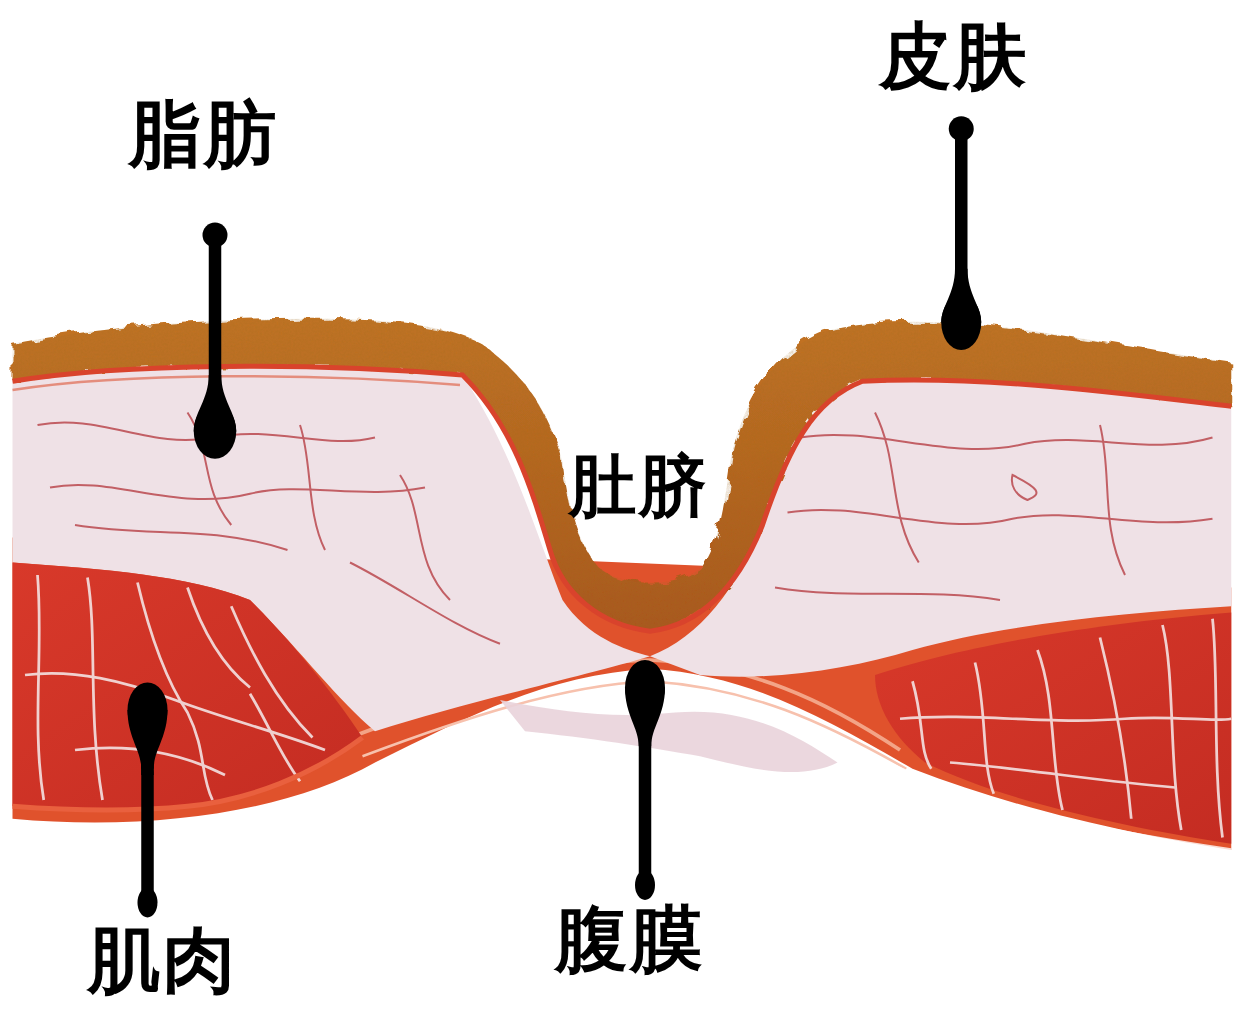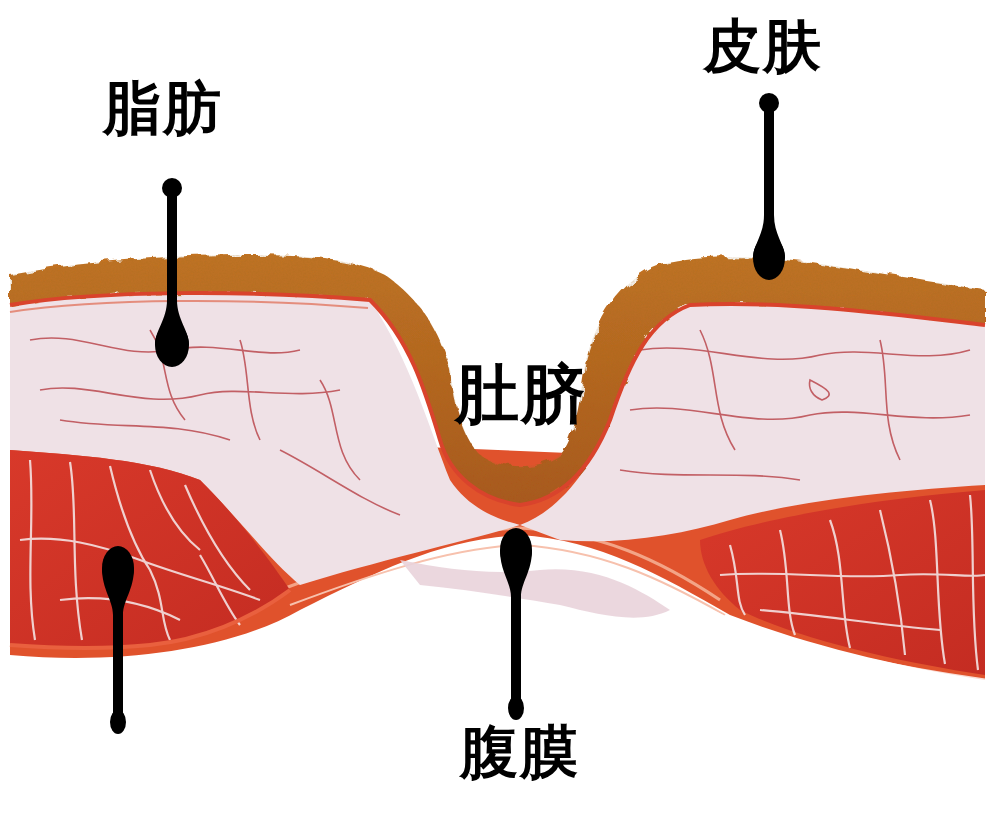--- a/index.html
+++ b/index.html
@@ -9,21 +9,21 @@
     .label {
       position: absolute;
       font-family: Liberation Mono, monospace;
       font-weight: 700;
       color: #000000;
       white-space: nowrap;
       line-height: 1;
       letter-spacing: 2px;
     }
     .label.big { font-size: 58px; }
-    .label.mid { font-size: 64px; }
+    .label.mid { font-size: 54px; }
   </style>
 </head>
 <body>
 
 <div id="stage">
   <svg width="993" height="828" viewBox="0 0 993 828" xmlns="http://www.w3.org/2000/svg">
     <defs>
       <filter id="rough" x="-5%" y="-5%" width="110%" height="110%">
         <feTurbulence type="fractalNoise" baseFrequency="0.08" numOctaves="2" seed="3" result="n"></feTurbulence>
         <feDisplacementMap in="SourceGraphic" in2="n" scale="10"></feDisplacementMap>
@@ -162,14 +162,15 @@
       <path d="M500,550 C500,572 511,582 511,597 L521,597 C521,582 532,572 532,550 Z"></path>
       <rect x="511" y="585" width="10" height="115"></rect>
       <ellipse cx="516" cy="708" rx="8" ry="12"></ellipse>
     </g>
   </svg>
 
   
   <div class="label big" style="left:103px; top:84px;">脂肪</div>
   <div class="label big" style="left:703px; top:22px;">皮肤</div>
   <div class="label mid" style="left:455px; top:367px;">肚脐</div>
-  <div class="label big" style="left:460px; top:728px;">腹膜</div>
+  <div class="label big" style="left:70px; top:745px;">肌肉</div>
+  <div class="label big" style="left:444px; top:728px;">腹膜</div>
 </div>
 
 </body></html>

